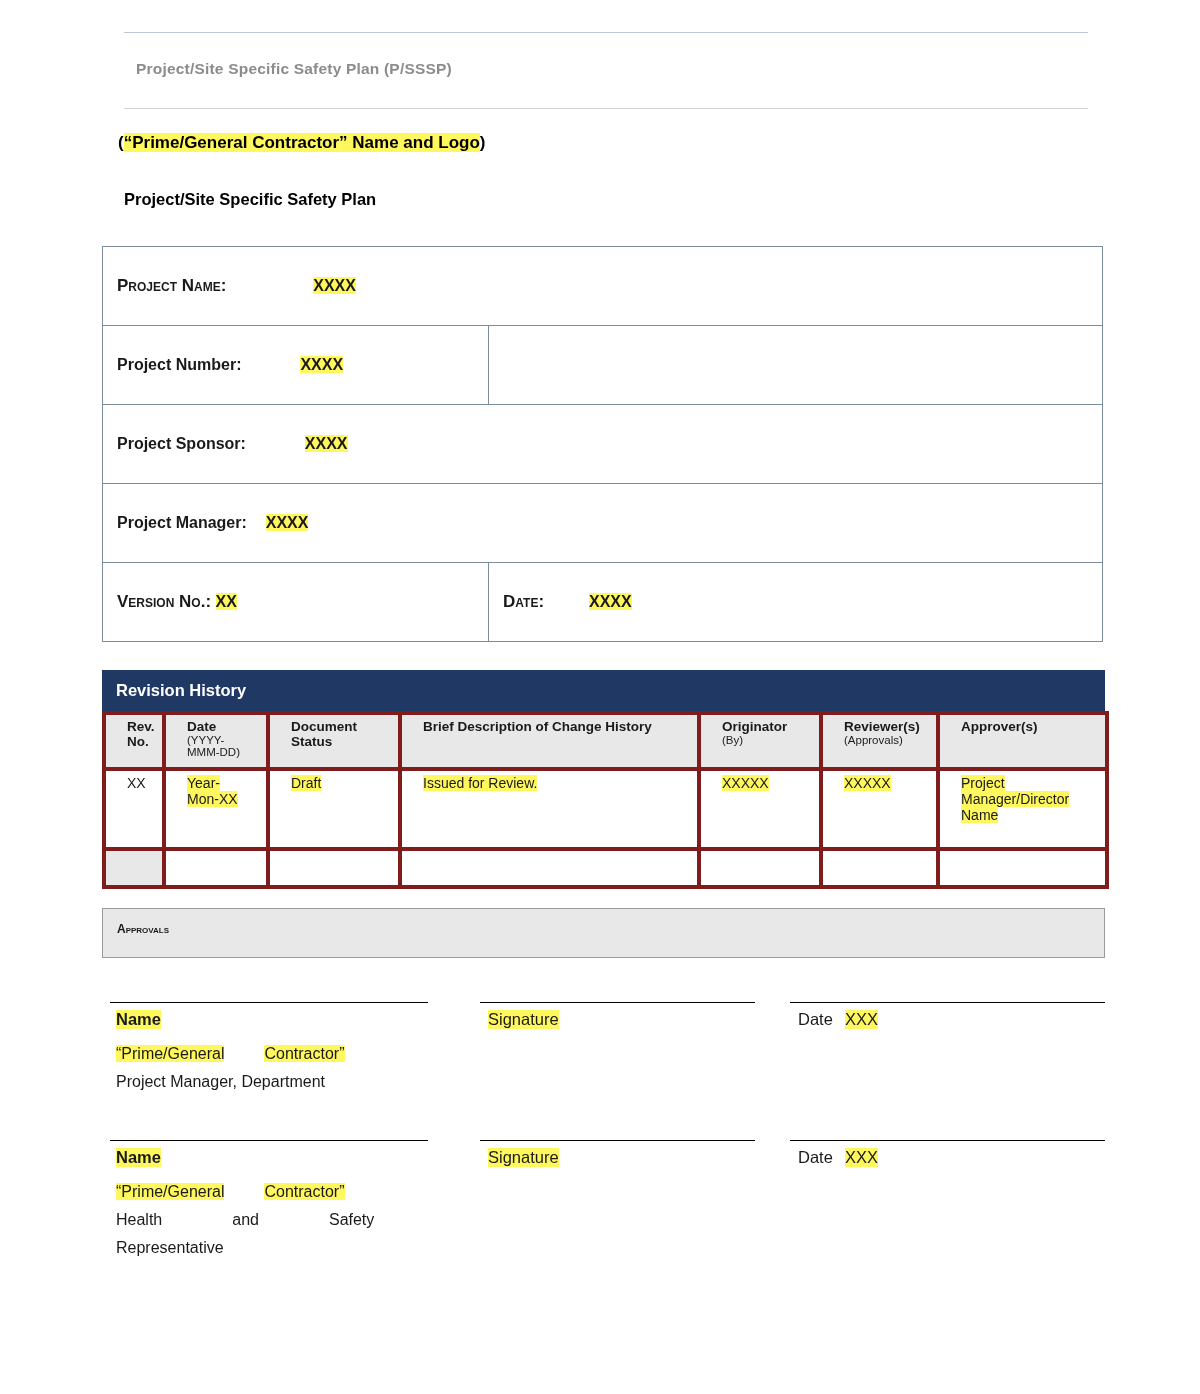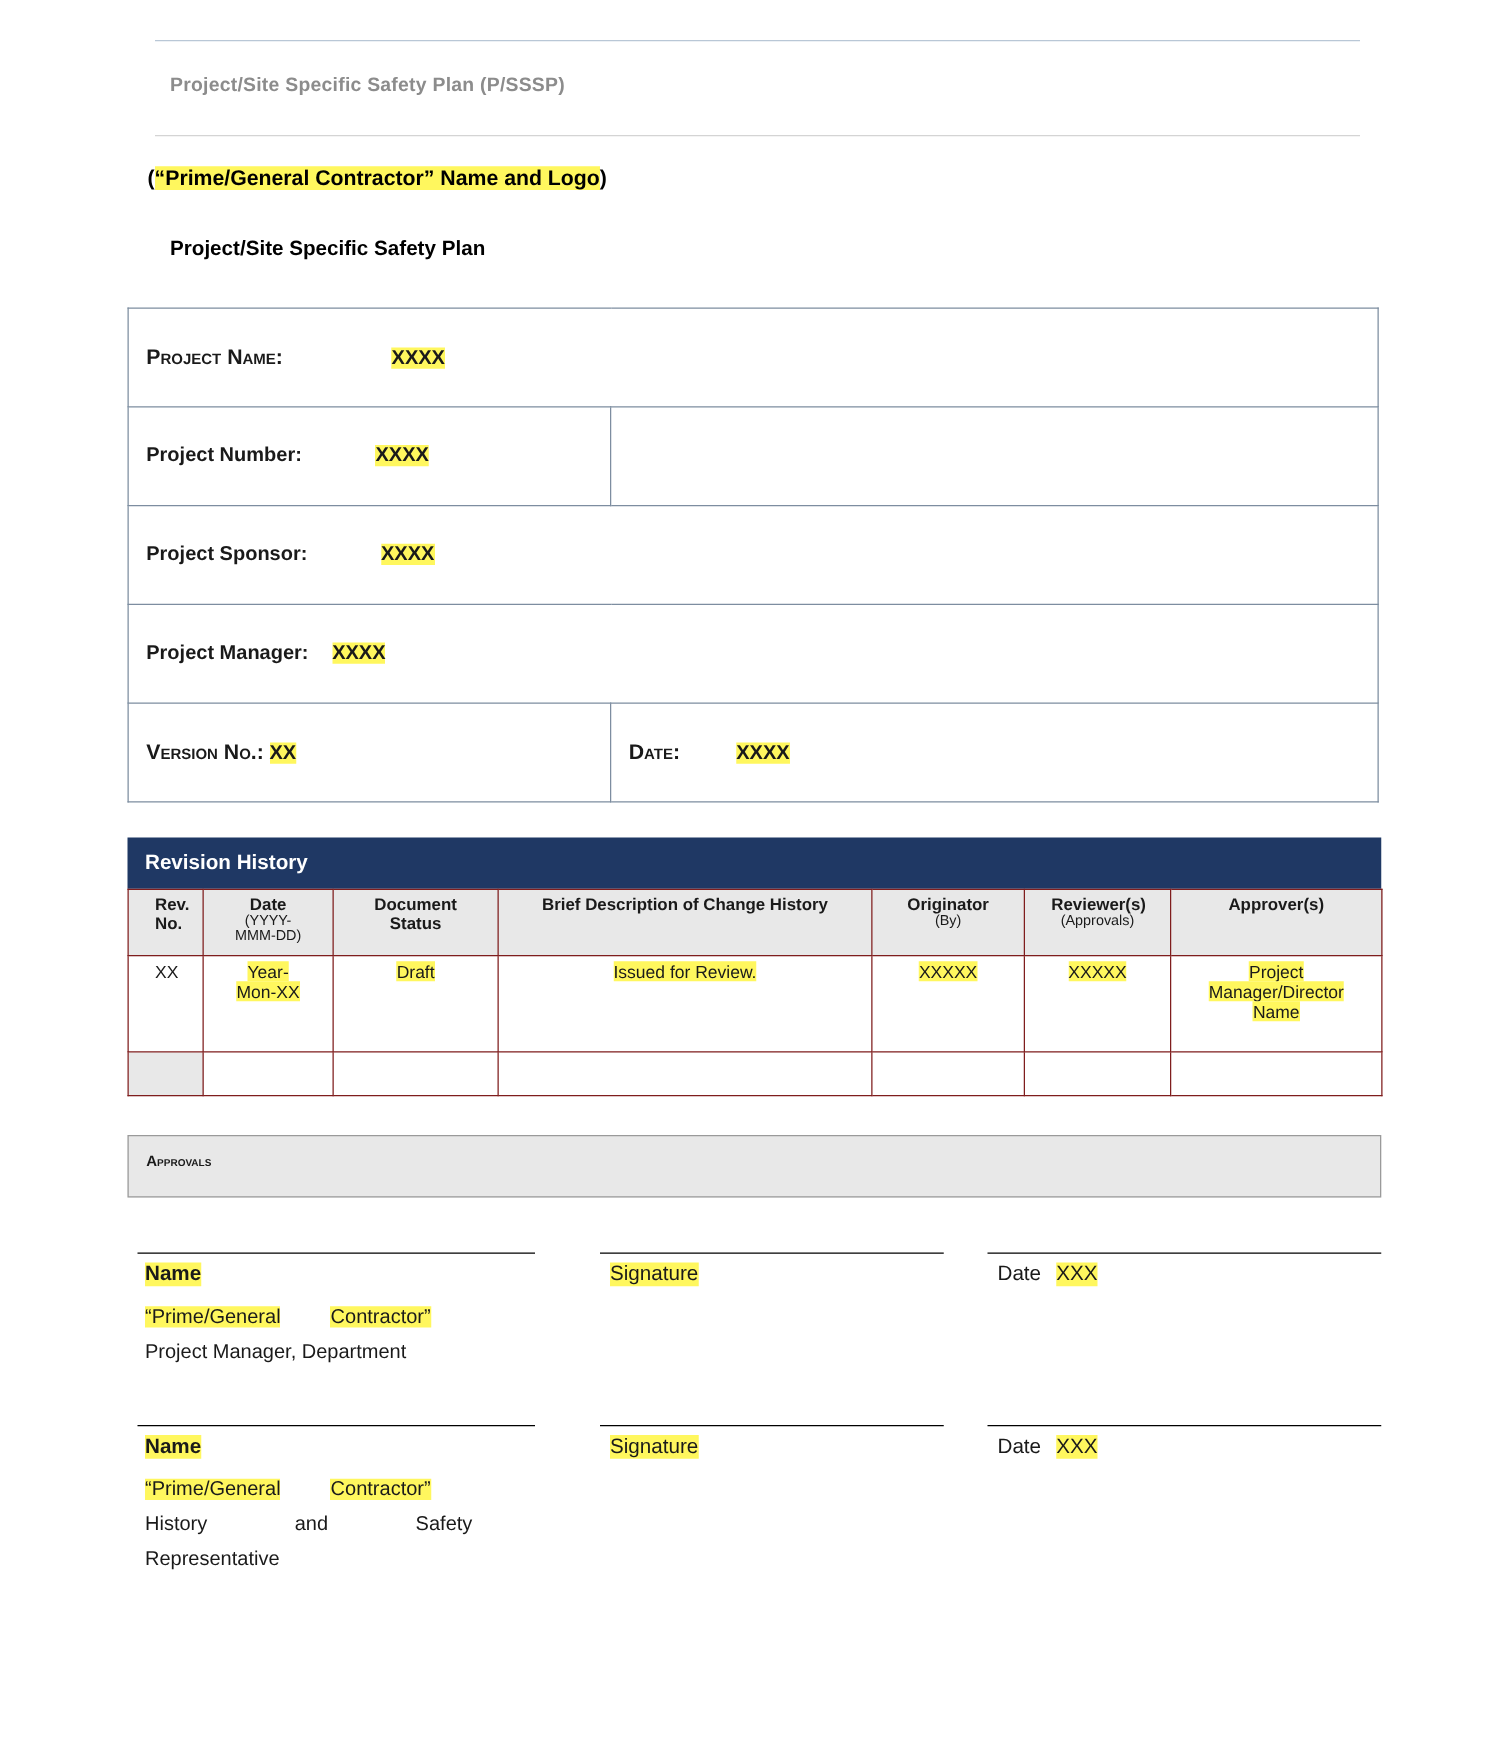--- a/index.html
+++ b/index.html
@@ -58,21 +58,20 @@
     font-weight: bold;
     color: #000;
   }
   .doc-line-2 {
     position: absolute;
     left: 124px;
     top: 190px;
     font-size: 16.5px;
     font-weight: bold;
     color: #000;
-    margin-left: 12px;
   }
 
   .hl {
     background: #fff75e;
   }
 
   
   .info-table {
     position: absolute;
     left: 102px;
@@ -111,25 +110,25 @@
     font-weight: bold;
     padding: 11px 0 11px 14px;
     box-sizing: border-box;
   }
   .rev-table {
     width: 100%;
     border-collapse: collapse;
     table-layout: fixed;
   }
   .rev-table th, .rev-table td {
-    border: 1px solid #7f1d1d;
+    border: 4px solid #7f1d1d;
     font-size: 13.5px;
     padding: 4px 21px;
     vertical-align: top;
-    text-align: center;
+    text-align: left;
   }
   .rev-table thead th {
     background: #eceff3;
     font-weight: bold;
     height: 44px;
   }
   .rev-table thead th .sub {
     font-weight: normal;
     font-size: 11.5px;
     display: block;
@@ -325,18 +324,18 @@
 
     <div class="sig-text sig-name hl" style="left:6px; top:1148px">Name</div>
     <div class="sig-text hl" style="left:378px; top:1148px">Signature</div>
     <div class="sig-text" style="left:688px; top:1148px">Date</div>
     <div class="sig-text hl" style="left:735px; top:1148px">XXX</div>
 
     <div class="sub-line" style="left:6px; top:1183px">
       <span class="hl">“Prime/General</span><span style="display:inline-block;width:40px"></span><span class="hl">Contractor”</span>
     </div>
     <div class="sub-line" style="left:6px; top:1211px">
-      <span>History</span><span style="display:inline-block;width:70px"></span><span>and</span><span style="display:inline-block;width:70px"></span><span>Safety</span>
+      <span>Health</span><span style="display:inline-block;width:70px"></span><span>and</span><span style="display:inline-block;width:70px"></span><span>Safety</span>
     </div>
     <div class="sub-line" style="left:6px; top:1239px">Representative</div>
   </div>
 
 </div>
 
 </body></html>

